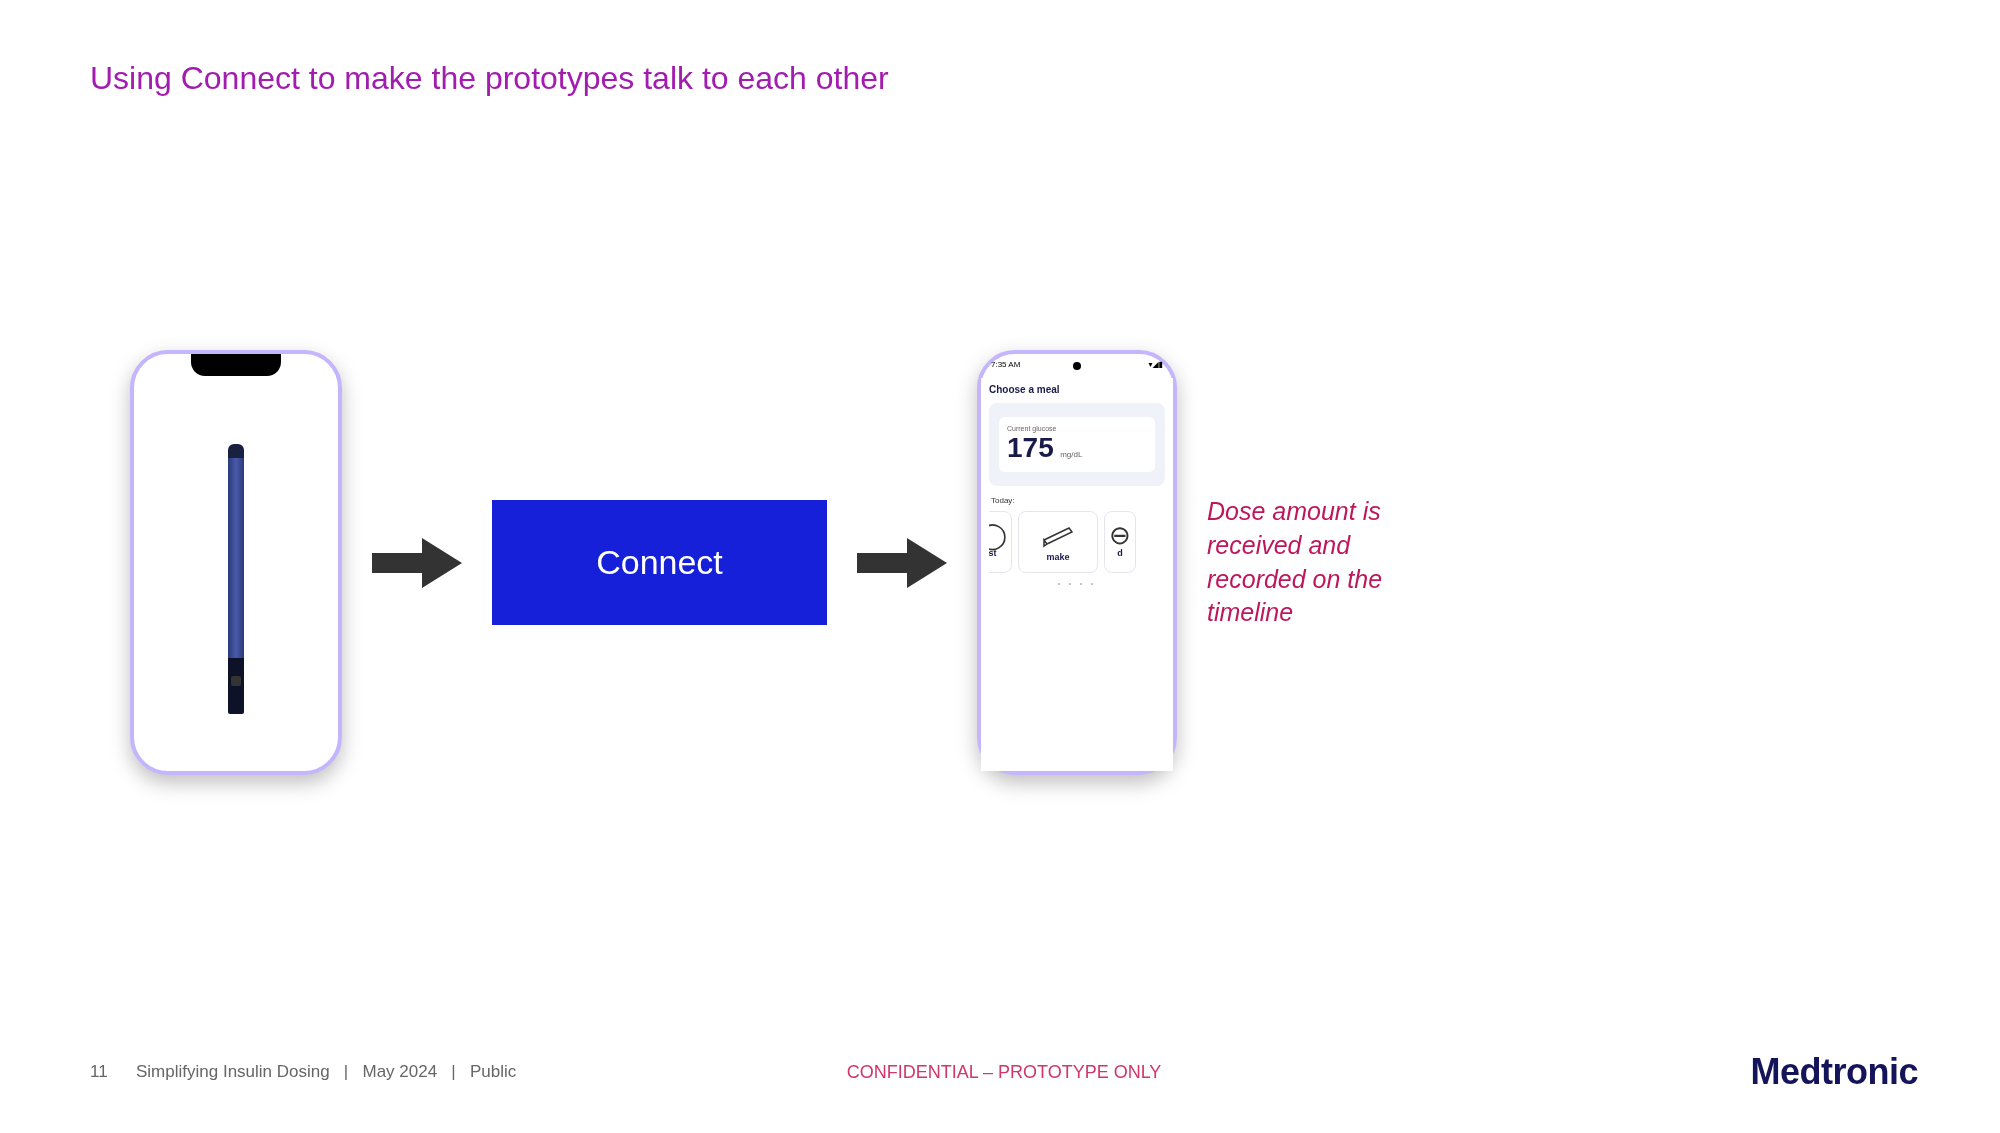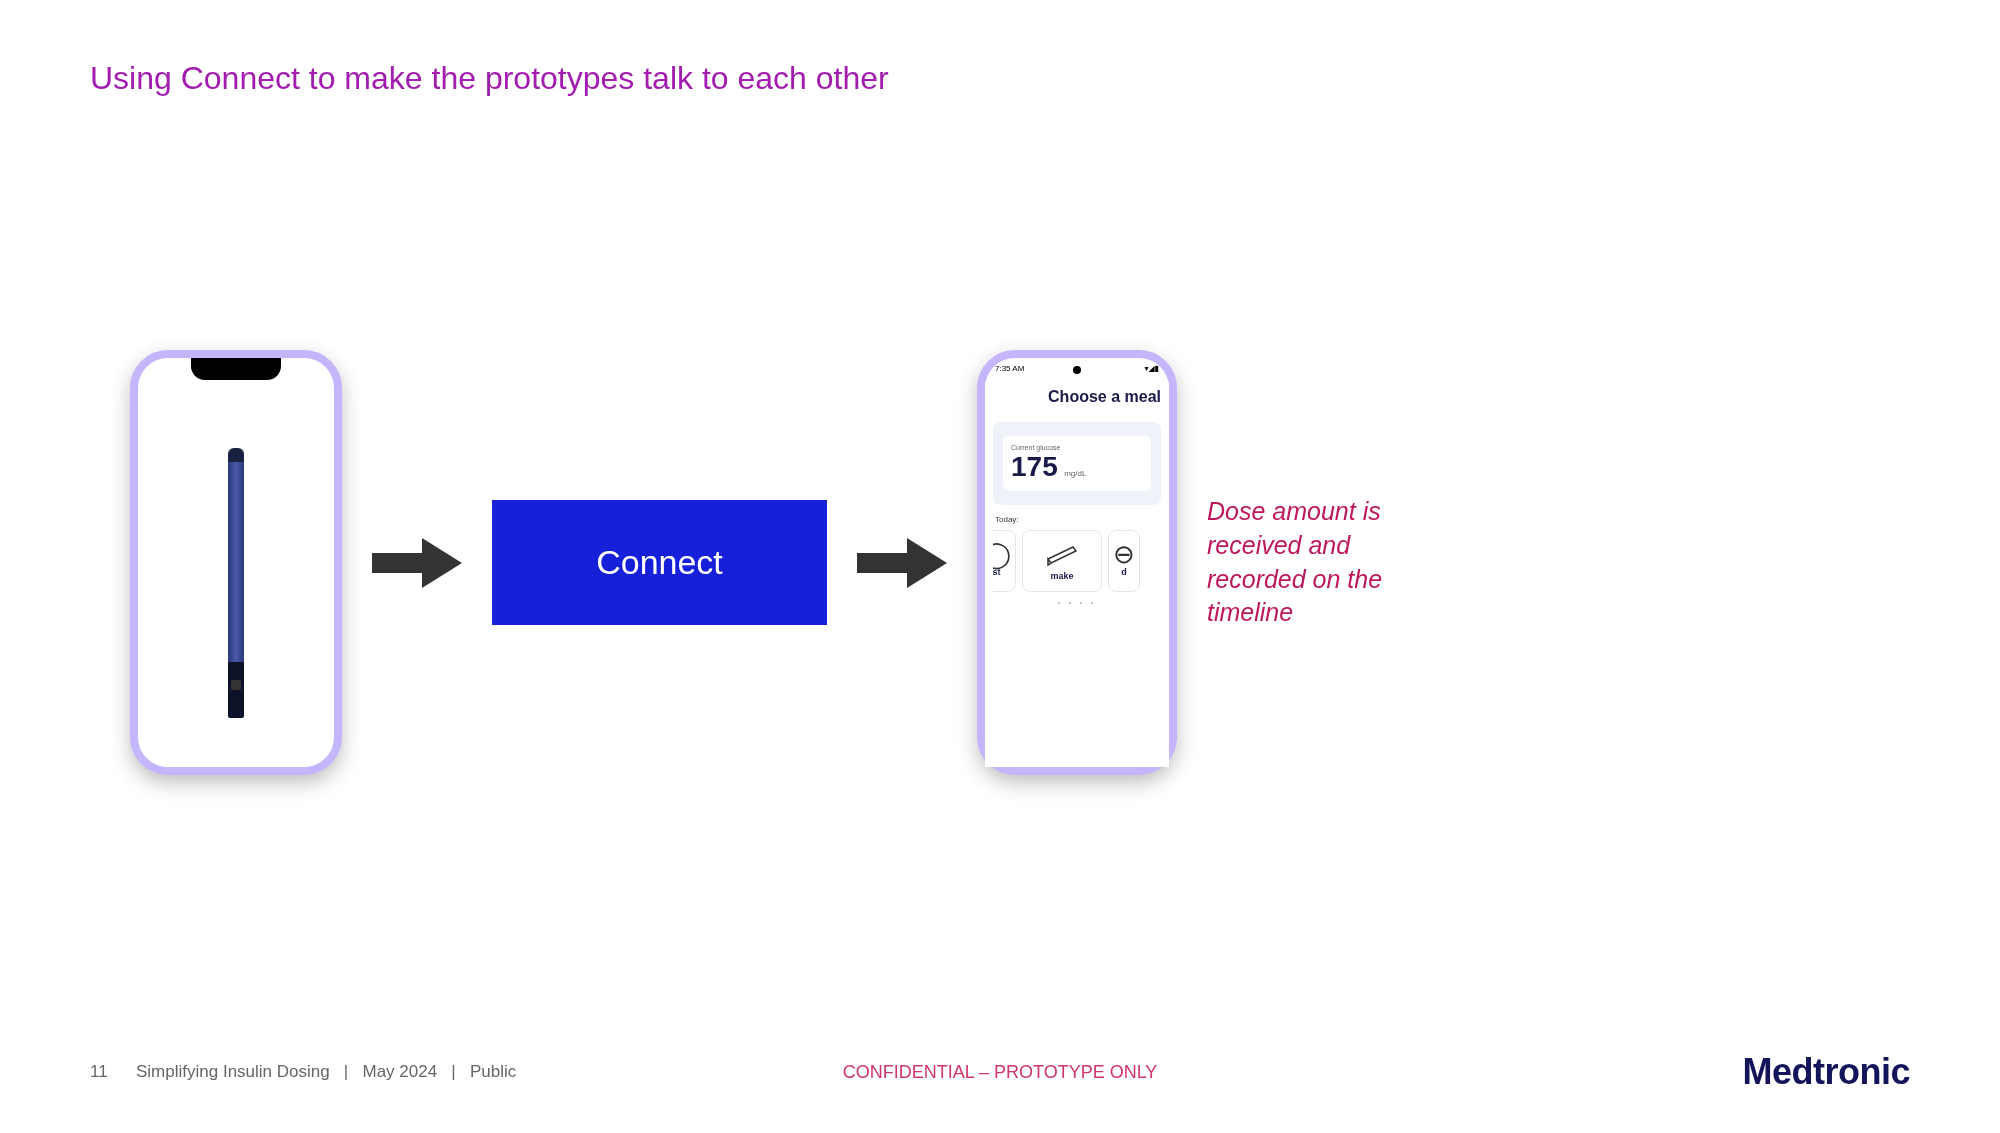--- a/index.html
+++ b/index.html
@@ -41,21 +41,21 @@
   font-size: 25px;
   font-style: italic;
   color: #be185d;
   line-height: 1.35;
   width: 200px;
   flex-shrink: 0;
 }
 .caption-right { width: 220px; }
 .phone-frame {
   flex-shrink: 0;
-  border: 8px solid #c4b5fd;
+  border: 4px solid #c4b5fd;
   border-radius: 38px;
   background: #fff;
   position: relative;
   box-shadow: 0 8px 20px rgba(0,0,0,0.25);
 }
 .phone-left { width: 212px; height: 425px; }
 .phone-right { width: 200px; height: 425px; }
 .notch {
   position: absolute;
   top: 0; left: 50%;
@@ -99,21 +99,21 @@
   background: #1520d8;
   display: flex; align-items: center; justify-content: center;
   color: #fff; font-size: 34px; font-weight: 400;
 }
 .app-screen {
   position: absolute;
   top: 24px; left: 0; right: 0; bottom: 0;
   padding: 6px 8px;
   background: #fff;
 }
-.app-title { text-align: right; font-size: 16px; color: #1a1a4a; font-weight: 600; margin-bottom: 16px; }
+.app-title { text-align: left; font-size: 10px; color: #1a1a4a; font-weight: 600; margin-bottom: 8px; }
 .glucose-card {
   background: #f0f2fa;
   border-radius: 8px;
   padding: 14px 10px;
   margin-bottom: 10px;
 }
 .glucose-inner { background: #fff; border-radius: 6px; padding: 8px; }
 .glucose-label { font-size: 7px; color: #666; }
 .glucose-value { font-size: 28px; font-weight: 700; color: #1a1a4a; display: inline; }
 .glucose-unit { font-size: 8px; color: #666; display: inline; margin-left: 2px; }
@@ -127,21 +127,21 @@
   padding: 10px 4px;
   text-align: center;
 }
 .meal-card.partial-left { flex: 0 0 20px; margin-left: -16px; }
 .meal-card.partial-right { flex: 0 0 20px; margin-right: -16px; }
 .meal-icon { font-size: 26px; line-height: 1; color: #333; }
 .meal-label { font-size: 9px; color: #1a1a4a; font-weight: 600; }
 .dots { text-align: center; font-size: 8px; color: #bbb; margin-top: 6px; letter-spacing: 3px; }
 .footer {
   position: absolute;
-  bottom: 40px; left: 90px; right: 90px;
+  bottom: 40px; left: 90px; right: 82px;
   display: flex; align-items: center; justify-content: space-between; margin-top: 40px;
 }
 .footer-left { font-size: 17px; color: #666; }
 .footer-center {
   position: absolute; left: 50%; transform: translateX(-50%);
   font-size: 18px; color: #d0356b;
 }
 .brand { font-size: 36px; font-weight: 800; color: #14145a; letter-spacing: -0.5px; }
 </style>
 </head>

